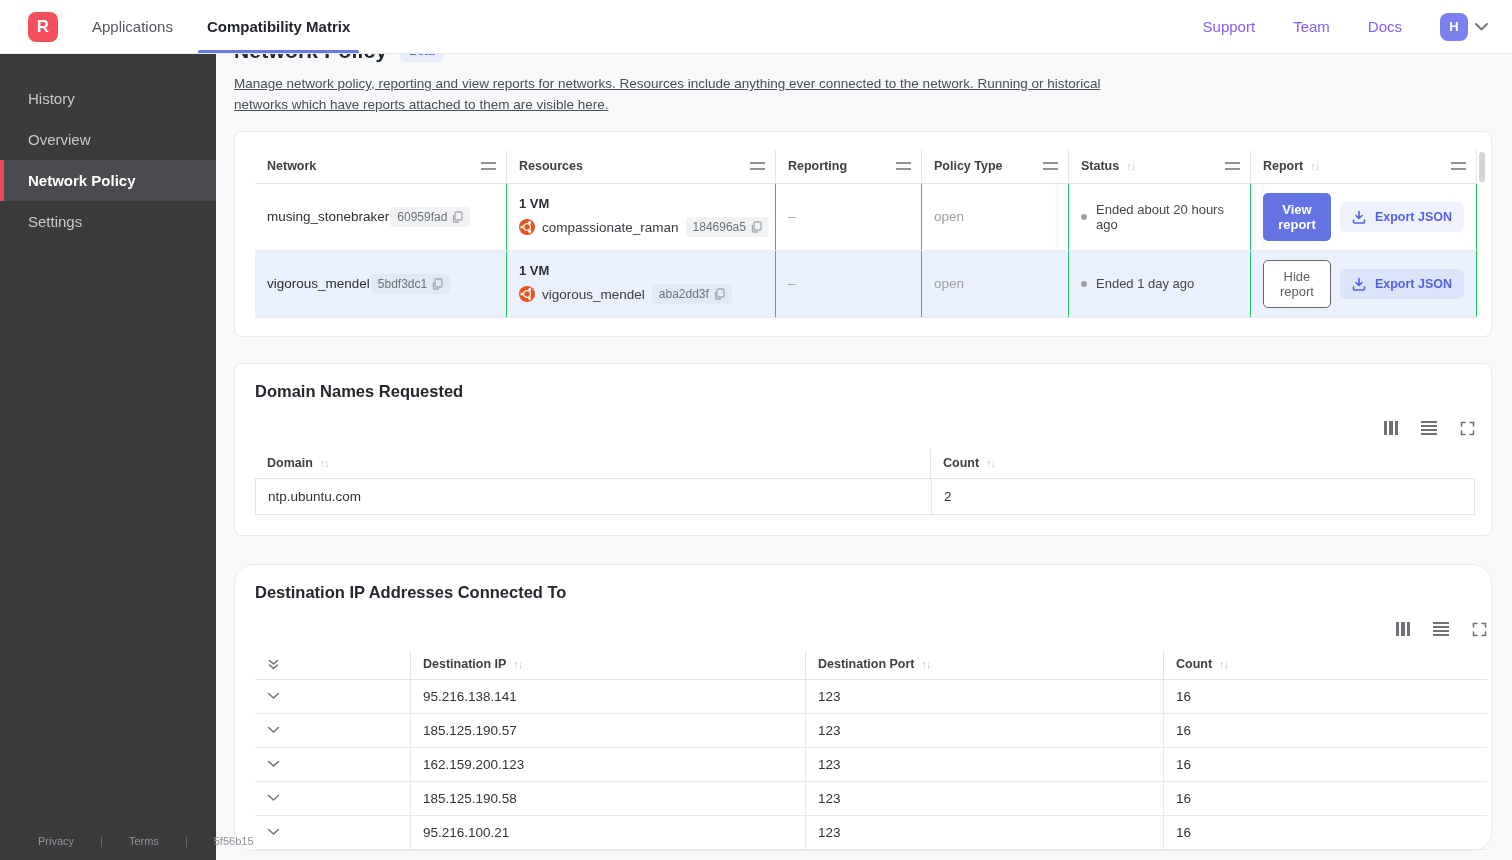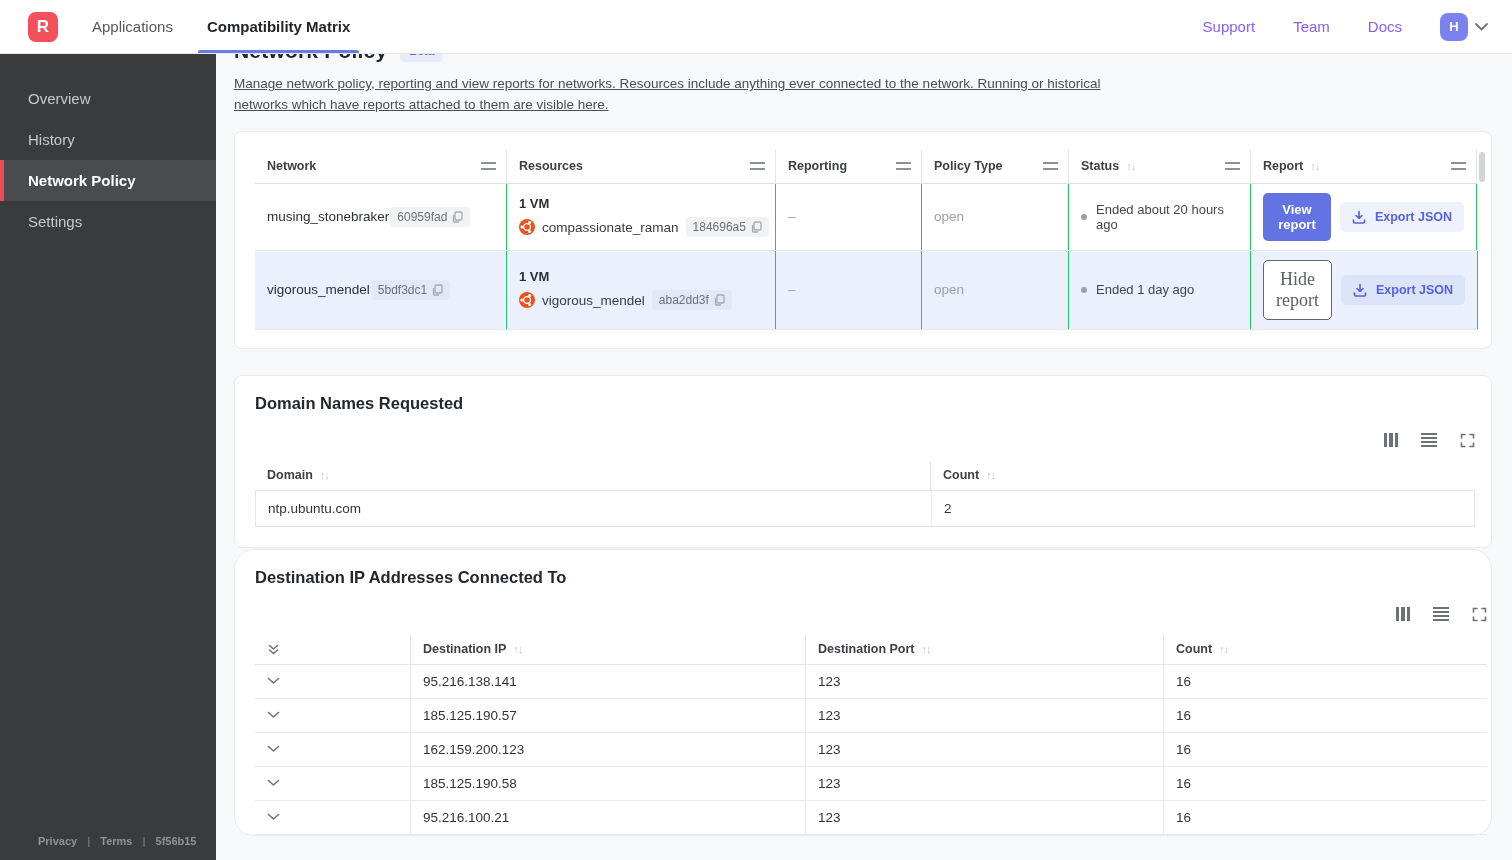--- a/index.html
+++ b/index.html
@@ -22,36 +22,36 @@
   .avatar { width:28px; height:28px; border-radius:8px; background:#7b82ee; color:#fff;
     font-size:13px; font-weight:700; display:grid; place-items:center; }
 
   
   .sidebar { position:fixed; left:0; top:54px; width:216px; height:806px; background:#3a3b3d;
     display:flex; flex-direction:column; z-index:10; }
   .side-items { padding-top:24px; }
   .side-item { height:41px; display:flex; align-items:center; padding-left:24px;
     border-left:4px solid transparent; color:#c7c8ca; font-size:15px; cursor:pointer; }
   .side-item.active { background:#4a4b4e; border-left-color:#ee4a57; color:#fff; font-weight:600; }
-  .side-footer { margin-top:auto; padding:0 0 13px 38px; display:flex; align-items:flex-end; gap:10px;
-    color:#8f9296; font-size:11px;font-weight:bold; }
+  .side-footer { margin-top:auto; padding:0 0 13px 38px; display:flex; align-items:flex-end; gap:26px;
+    color:#8f9296; font-size:11px; }
   .side-footer .sep { color:#6e7174; }
 
   
   .main { margin-left:216px; padding:39px 20px 0 18px; }
   .title-row { display:flex; align-items:center; gap:13px; }
   .page-title { font-size:21px; font-weight:700; color:#21262c; letter-spacing:.2px; }
   .beta { background:#e9ebfb; color:#5a68dd; font-size:11.5px; font-weight:600;
     padding:5px 9px; border-radius:5px; }
   .page-desc { margin-top:11px; font-size:13.5px; color:#494e54; line-height:1.55; max-width:878px;text-decoration:underline; }
 
   .card { background:#fff; border:1px solid #e9eaec; border-radius:8px; }
   .card1 { margin-top:15px; padding:18px 14px 18px 20px; position:relative; }
   .card2 { margin-top:26px; padding:18px 16px 20px 20px; }
-  .card3 { margin-top:1px; padding:18px 4px 0 20px;border-radius:20px; }
+  .card3 { margin-top:28px; padding:18px 4px 0 20px;border-radius:20px; }
 
   
   .grid6 { display:grid; grid-template-columns:252px 269px 146px 147px 182px 1fr; }
   .nt-hcell { height:33px; display:flex; align-items:center; justify-content:space-between;
     padding:0 10px 0 12px; border-right:1px solid #e4e6e8; font-size:12.5px; font-weight:700; color:#3d4145; cursor:pointer;gap:16px; }
   .nt-header { border-bottom:1px solid #dfe1e3; }
   .hleft { display:flex; align-items:center; gap:7px; }
   .sort { color:#c2c5c9; font-size:11px; letter-spacing:-1px; font-weight:400; }
   .dragbar { width:15px; height:8px; border-top:2px solid #8e9296; border-bottom:2px solid #8e9296; }
   .nt-row { border-bottom:1px solid #e8e9ea; }
@@ -64,21 +64,21 @@
   .nt-row.hl .idpill { background:#e2e9f6; }
   .cell-col { display:block; }
   .res-count { font-weight:700; font-size:13px; color:#2b3036; margin-bottom:6px; }
   .res-line { display:flex; align-items:center; gap:7px; }
   .muted { color:#9aa0a6; }
   .status-dot { width:6px; height:6px; border-radius:50%; background:#9aa0a6; margin-right:9px; flex:none; }
   .status-text { font-size:13px; color:#42474c; }
   .btn-view { background:#6473e2; color:#fff; border:none; border-radius:5px;
     font-size:13px; font-weight:700; padding:9px 13px; cursor:pointer; font-family:inherit; }
   .btn-hide { background:#fff; border:1px solid #62666b; color:#5c6166; border-radius:5px;
-    font-size:18px; padding:8px 12px; cursor:pointer; font-family:Liberation Serif, serif; }
+    font-size:13px; padding:8px 12px; cursor:pointer; font-family:Liberation Sans, sans-serif; }
   .export { display:inline-flex; align-items:center; gap:9px; background:rgba(100,115,226,0.10);
     border-radius:5px; padding:8px 12px; color:#5562de; font-size:12.5px; font-weight:700;
     margin-left:9px; cursor:pointer; white-space:nowrap; }
   .vscroll { position:absolute; right:6px; top:20px; width:6px; height:30px; background:#d2d4d6; border-radius:3px; }
 
   
   .card-title { font-size:16.5px; font-weight:700; color:#23282e; }
   .toolbar { display:flex; justify-content:flex-end; align-items:center; gap:23px; margin-top:20px; color:#6e7276; }
   .tbtn { cursor:pointer; display:flex; align-items:center; }
   .icon-cols { display:flex; gap:2px; }
@@ -134,24 +134,24 @@
             <path d="M1 1l5.5 5.5L12 1" fill="none" stroke="#6e7276" stroke-width="1.8" stroke-linecap="round"></path>
           </svg>
       </span>
     </div>
   </div>
 </header>
 
 <aside class="sidebar">
   <div class="side-items">
     <div class="side-item">
+      <span>History</span>
+    </div>
+    <div class="side-item">
       <span>Overview</span>
-    </div>
-    <div class="side-item">
-      <span>History</span>
     </div>
     <div class="side-item active">
       <span>Network Policy</span>
     </div>
     <div class="side-item">
       <span>Settings</span>
     </div>
   </div>
   <div class="side-footer">
     <span>Privacy</span>

